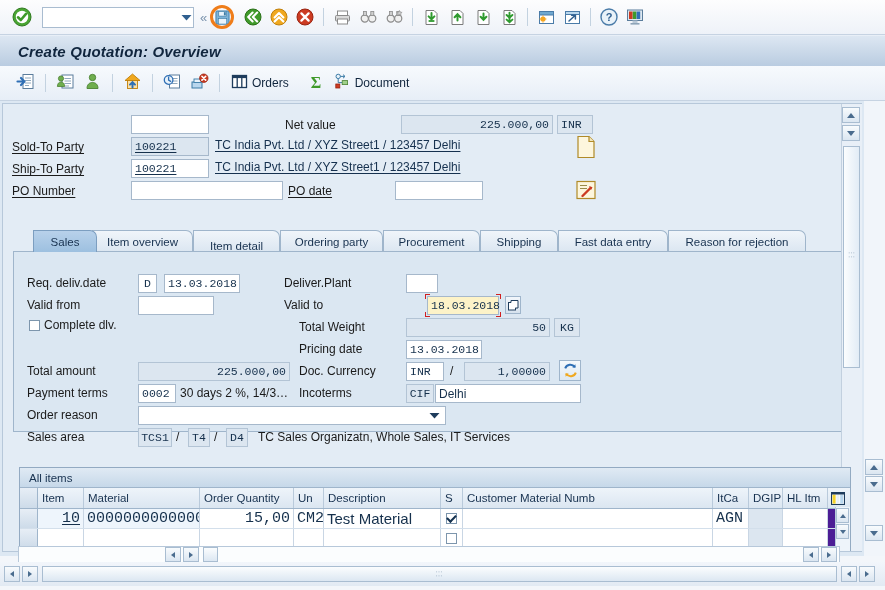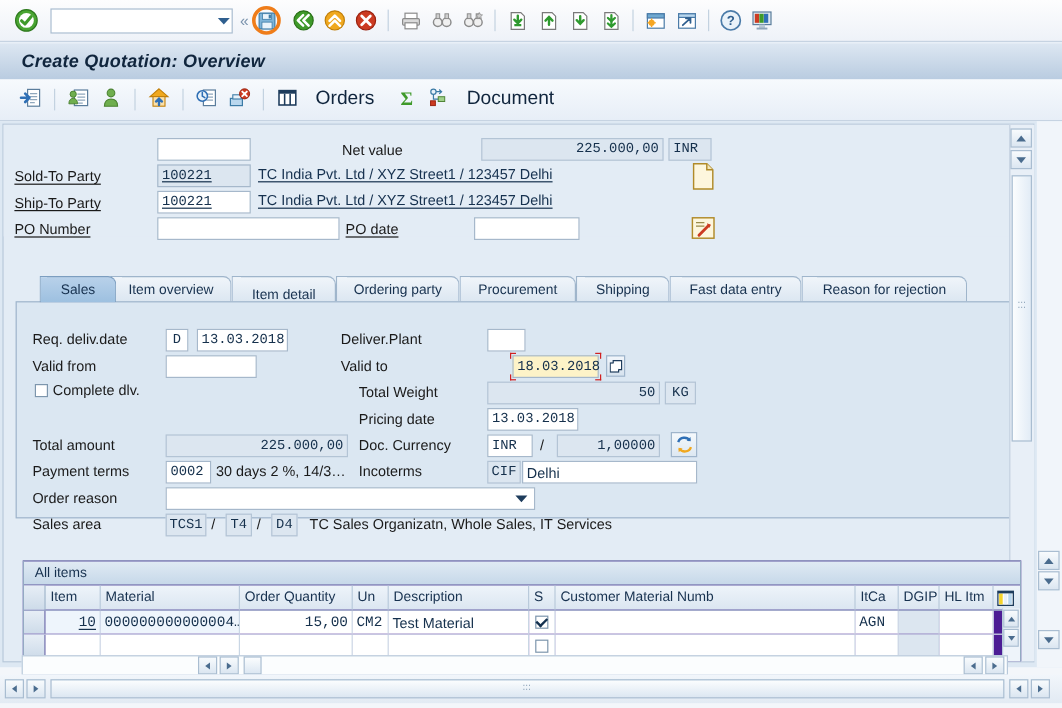--- a/index.html
+++ b/index.html
@@ -58,21 +58,21 @@
   .app-toolbar{
     position:absolute;left:0;top:66px;width:885px;height:34px;
     background:linear-gradient(#f7fafd,#e7eef7);
     border-bottom:1px solid #c6d3e2;
     display:flex;align-items:center;
   }
   .at-btn{
     height:26px;display:flex;align-items:center;justify-content:center;
     padding:0 3px;margin:0 1px;
   }
-  .at-btn .lbl{margin-left:15px;font-size:16px;color:#10253d;}
+  .at-btn .lbl{margin-left:4px;font-size:12px;color:#10253d;}
   .at-sep{width:1px;height:18px;background:#c3d2e0;margin:0 6px;}
 
   
   .canvas{
     position:absolute;left:0;top:101px;width:885px;height:455px;
     background:#dde8f3;
   }
   .page{
     position:absolute;left:2px;top:2px;width:860px;height:449px;
     background:#e3ecf5;border:1px solid #b7c8da;box-sizing:border-box;
@@ -136,21 +136,21 @@
     border-bottom:1px solid #9fb5cb;
   }
   .th{
     box-sizing:border-box;height:20px;display:flex;align-items:center;
     padding-left:4px;font-size:11.5px;color:#17314f;
     border-right:1px solid #b9cadb;overflow:hidden;white-space:nowrap;
   }
   .trow{height:19px;display:flex;border-bottom:1px solid #d3dfeb;}
   .td{
     box-sizing:border-box;height:19px;display:flex;align-items:center;
-    padding:0 3px;font-family:"Liberation Mono", monospace;font-size:12px;
+    padding:0 3px;font-family:"Liberation Mono", monospace;font-size:15px;
     color:#15304c;border-right:1px solid #c9d6e4;background:#fff;
     overflow:hidden;white-space:nowrap;
   }
   .td.sel{background:#eef5fc;}
   .td.r{justify-content:flex-end;}
   .td.c{justify-content:center;}
   .td.grey{background:#dce6f0;border-right:1px solid #c9d6e4;}
   .rowsel{width:17px;background:linear-gradient(#e7eef6,#cddbe9);border-right:1px solid #9fb5cb;}
 
   

